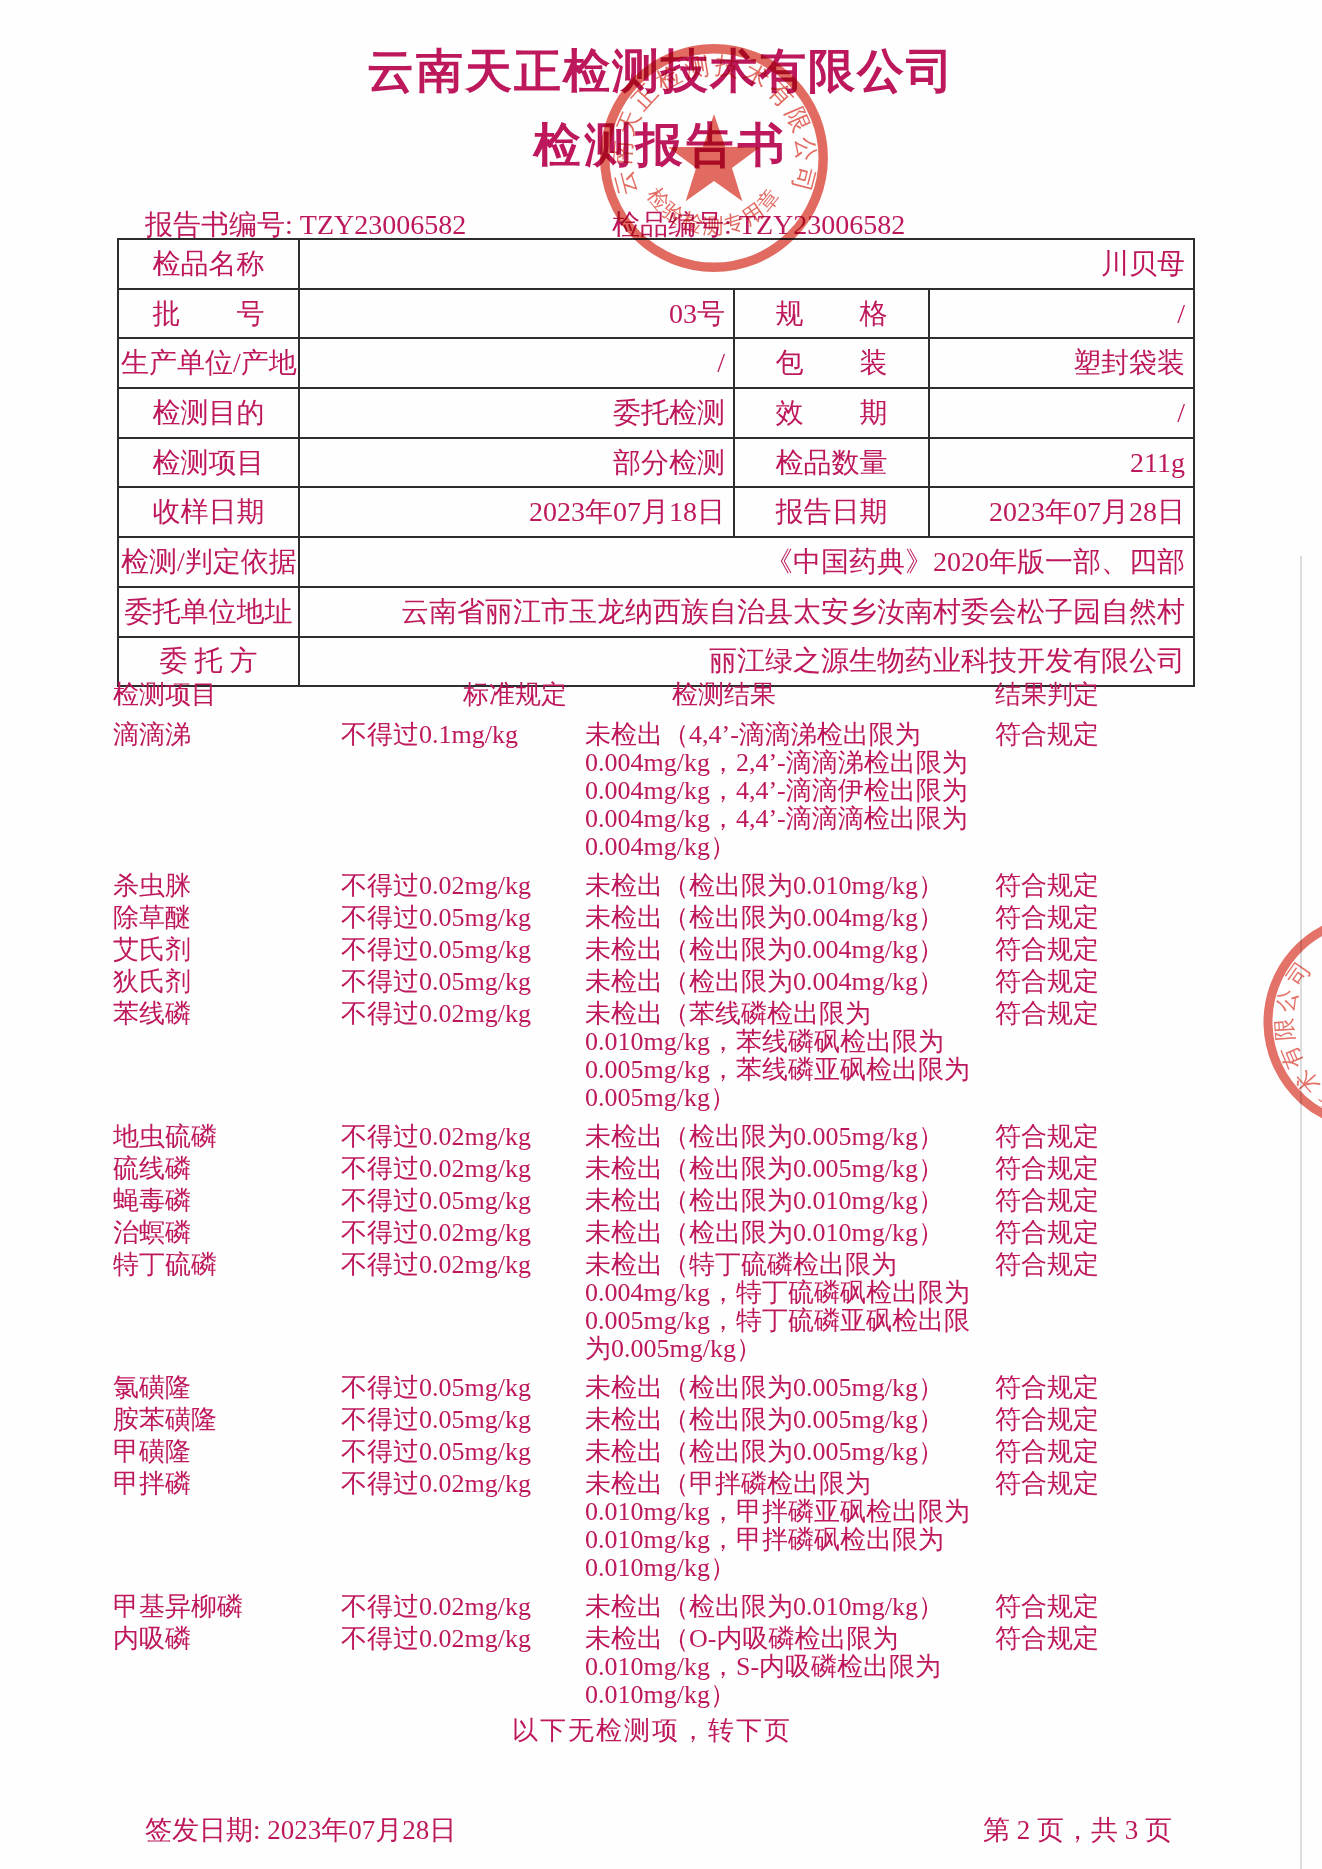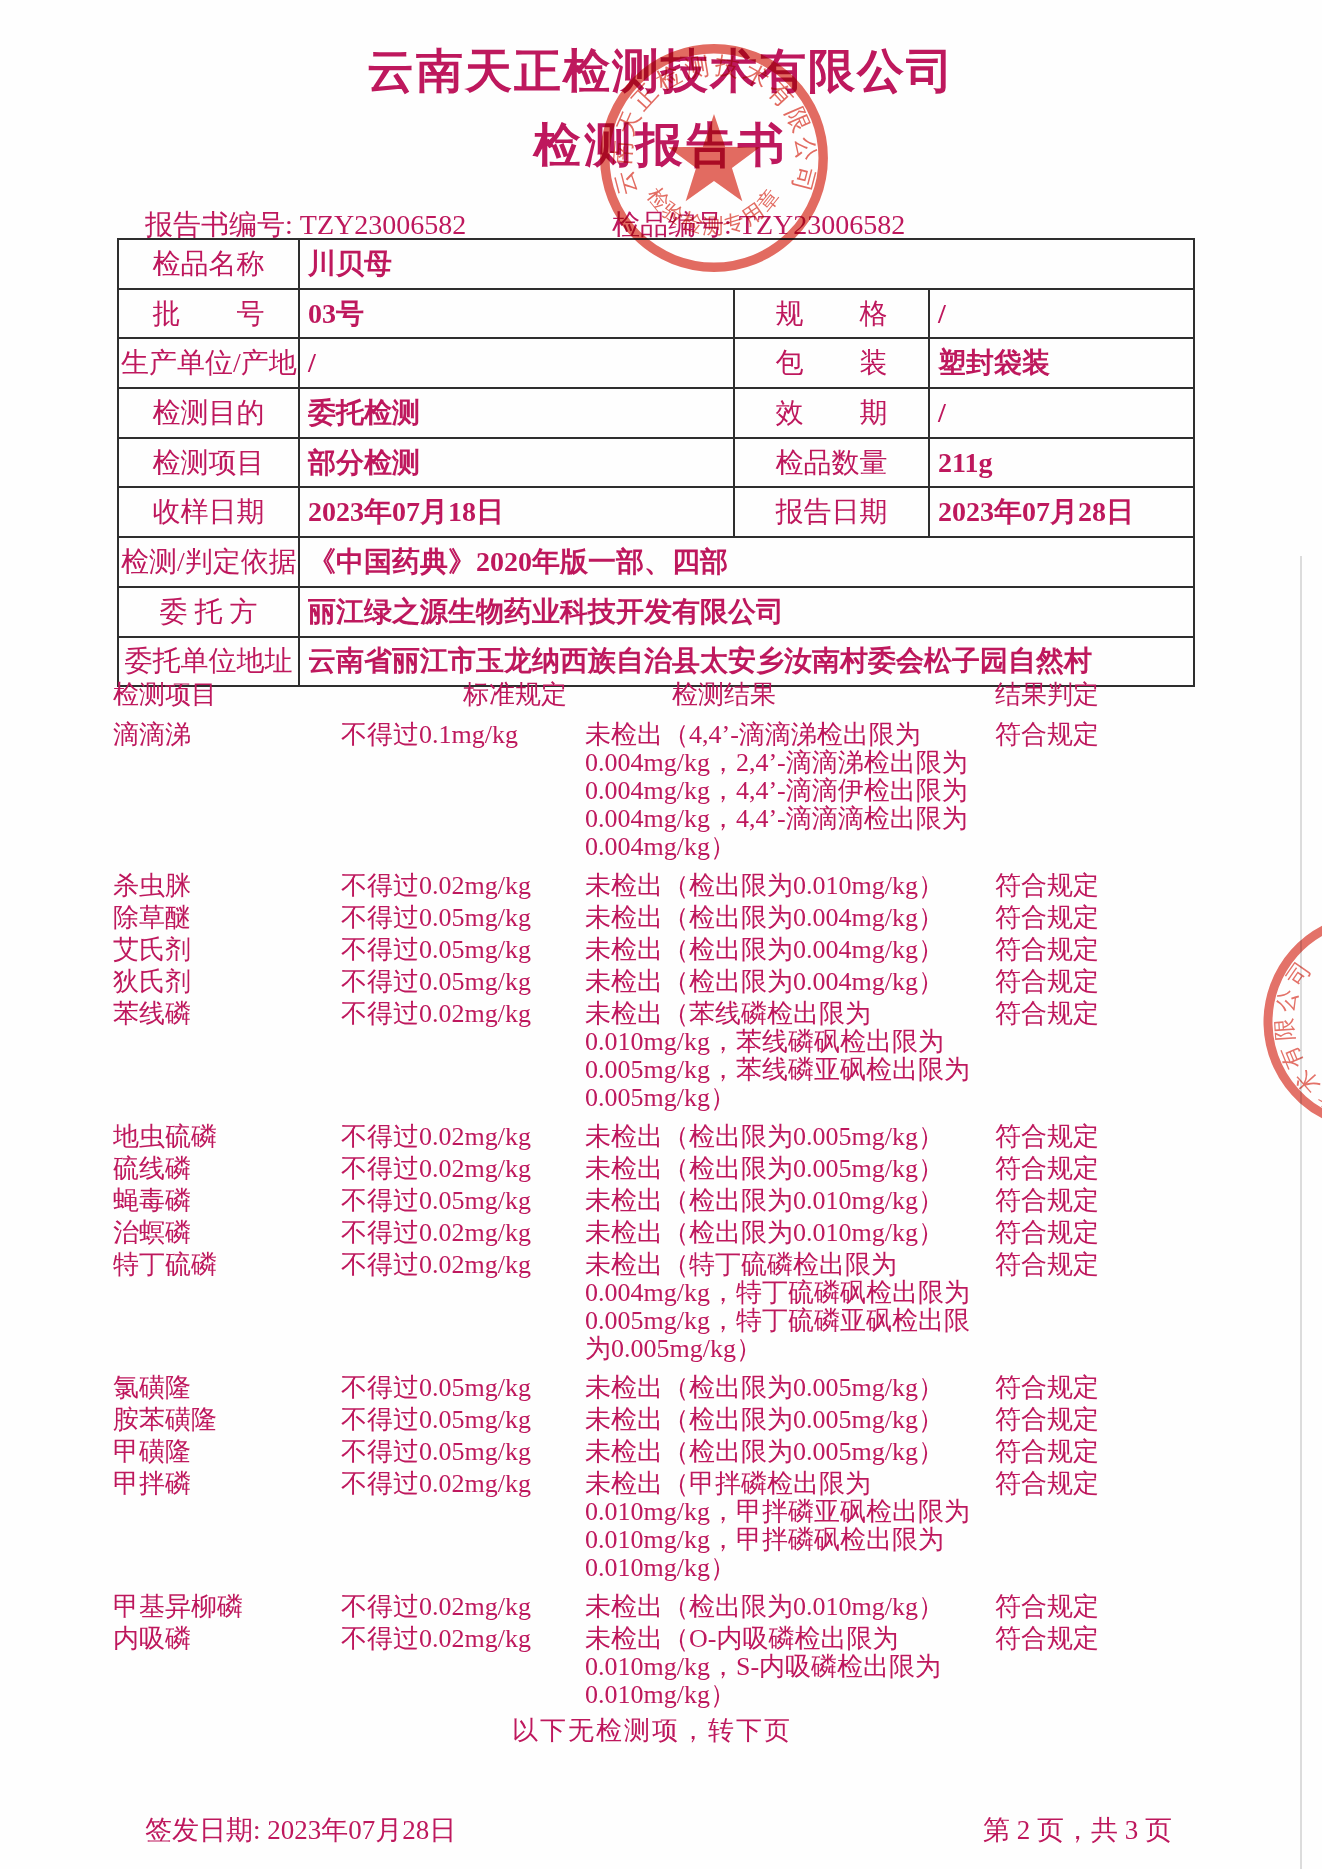--- a/index.html
+++ b/index.html
@@ -22,21 +22,21 @@
 
   table.info{
     position:absolute;left:117px;top:238px;width:1076px;
     border-collapse:collapse;table-layout:fixed;font-size:28px;
   }
   table.info td{
     border:2px solid #2e2e2e;height:47.7px;padding:0 8px;
     overflow:hidden;white-space:nowrap;
   }
   table.info td.lbl{text-align:center;padding:0 2px;}
-  table.info td.val{text-align:left;font-weight:bold;}
+  table.info td.val{text-align:right;}
 
   .results{
     position:absolute;left:107px;top:681px;width:1090px;font-size:26px;
     line-height:28px;
   }
   .res-header{display:grid;grid-template-columns:228px 232px 422px 1fr;margin-bottom:12px;}
   .res-header .h-item{padding-left:6px;}
   .res-header .h-std{padding-left:9px;text-align:right;}
   .res-header .h-res{padding-left:105px;}
   .res-header .h-jdg{padding-left:6px;}
@@ -114,26 +114,26 @@
       <td class="lbl">收样日期</td>
       <td class="val">2023年07月18日</td>
       <td class="lbl">报告日期</td>
       <td class="val">2023年07月28日</td>
     </tr>
     <tr>
       <td class="lbl">检测/判定依据</td>
       <td class="val" colspan="3">《中国药典》2020年版一部、四部</td>
     </tr>
     <tr>
+      <td class="lbl">委托单位地址</td>
+      <td class="val" colspan="3">云南省丽江市玉龙纳西族自治县太安乡汝南村委会松子园自然村</td>
+    </tr>
+    <tr>
       <td class="lbl">委 托 方</td>
       <td class="val" colspan="3">丽江绿之源生物药业科技开发有限公司</td>
-    </tr>
-    <tr>
-      <td class="lbl">委托单位地址</td>
-      <td class="val" colspan="3">云南省丽江市玉龙纳西族自治县太安乡汝南村委会松子园自然村</td>
     </tr>
   </tbody>
     </table>
 
   <div class="results">
     <div class="res-header">
       <div class="h-item">检测项目</div>
       <div class="h-std">标准规定</div>
       <div class="h-res">检测结果</div>
       <div class="h-jdg">结果判定</div>

